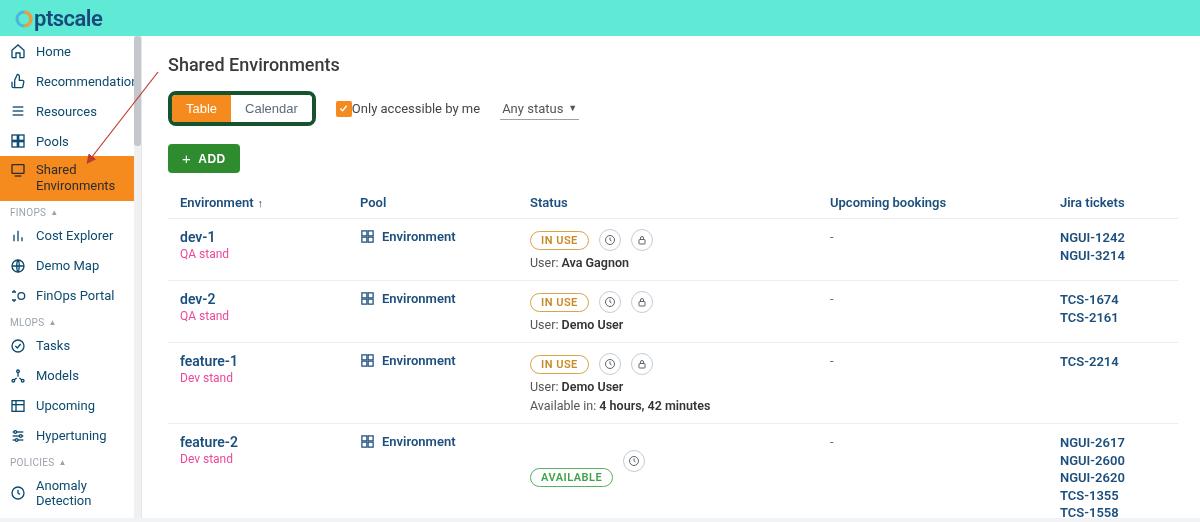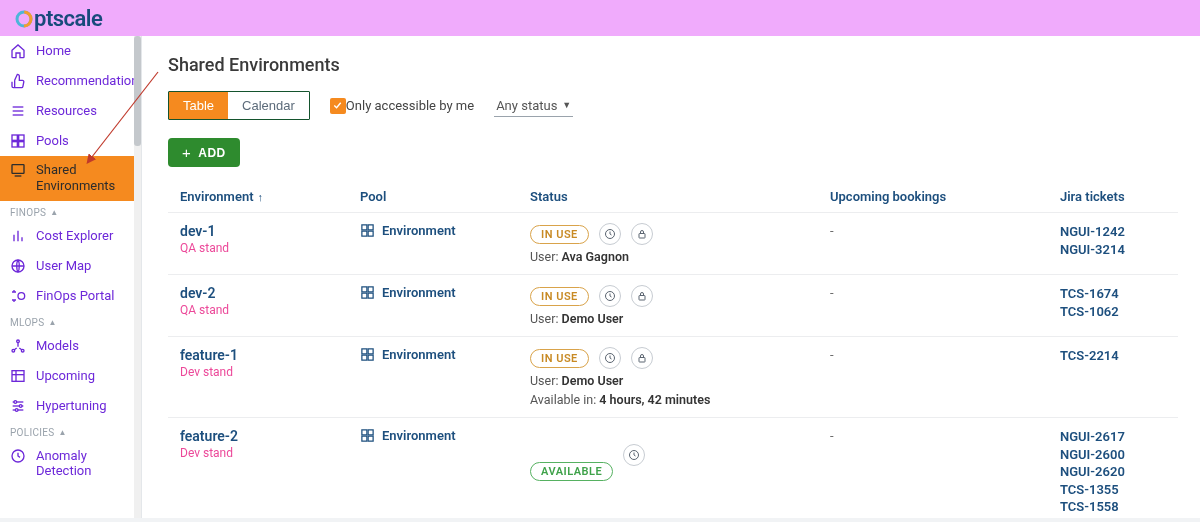--- a/index.html
+++ b/index.html
@@ -1,43 +1,43 @@
 <!DOCTYPE html>
 <html><head>
 <meta charset="utf-8">
 <style>
   * { box-sizing: border-box; margin: 0; padding: 0; }
   html, body { width: 1200px; height: 522px; overflow: hidden; }
   body { font-family: -apple-system, BlinkMacSystemFont, "Segoe UI", Roboto, sans-serif; font-size: 13px; color: #3d3d3d; background: #f1f3f5; }
 
   
-  .topbar { height: 36px; background: #f0abfc; display: flex; align-items: center; padding: 16px 14px; }
+  .topbar { height: 36px; background: #5eead4; display: flex; align-items: center; padding: 16px 14px; }
   .logo { font-size: 22px; font-weight: 600; letter-spacing: -0.5px; color: #184a7b; }
   .logo svg { vertical-align: -3px; }
 
   
   .layout { display: flex; height: 482px; }
   .sidebar { width: 142px; background: #fff; border-right: 1px solid #e4e7ea; overflow: hidden; position: relative; flex-shrink: 0; }
-  .sb-item { display: flex; align-items: flex-start; gap: 10px; padding: 7px 10px; color: #6d28d9; cursor: pointer; font-size: 13px; }
+  .sb-item { display: flex; align-items: center; gap: 10px; padding: 7px 10px; color: #0c4a6e; cursor: pointer; font-size: 13px; }
   .sb-item.tall { align-items: flex-start; padding-top: 6px; padding-bottom: 6px; line-height: 1.25;}
   .sb-item.active { background: #f58a1f; color: #2c2c2c; }
   .sb-item .ic { width: 16px; height: 16px; flex-shrink: 0; display: inline-flex; align-items: center; justify-content: center; }
   .sb-item .ic svg { width: 16px; height: 16px; }
   .sb-group { font-size: 10px; color: #9aa3ac; padding: 6px 10px 3px; letter-spacing: 0.3px; display:flex; align-items:center; gap:4px;}
   .sb-group .caret { font-size: 8px; }
   .sb-scroll { position:absolute; right:0; top:0; bottom:0; width:7px; background:#f0f0f0;}
   .sb-thumb { position:absolute; right:0; top:0; width:7px; height:110px; background:#c4c8cc; border-radius:3px;}
 
   
   .main { flex: 1; background: #fff; padding: 18px 22px 10px 26px; position: relative; overflow: hidden; }
   h1.page-title { font-size: 18px; font-weight: 500; color: #3a3a3a; margin-bottom: 16px; }
 
   
   .controls { display: flex; align-items: center; gap: 20px; margin-bottom: 18px; }
-  .seg { display: inline-flex; border: 1px solid #14532d; border-radius: 1px; overflow: hidden; }
+  .seg { display: inline-flex; border: 4px solid #14532d; border-radius: 8px; overflow: hidden; }
   .seg button { border: none; background: #fff; padding: 6px 14px; font-size: 13px; color: #5c6b7a; cursor: pointer; }
   .seg button.active { background: #f58a1f; color: #fff; }
   .chk-wrap { display: flex; align-items: center; font-size: 13px; color: #444; }
   .chk { width: 16px; height: 16px; background: #f58a1f; border-radius: 2px; display: inline-flex; align-items: center; justify-content: center; }
   .chk svg { width: 11px; height: 11px; }
   .status-filter { font-size: 13px; color: #555; border-bottom: 1px solid #9aa3ac; padding: 3px 2px; display: inline-flex; align-items: center; gap: 5px; }
   .status-filter .tri { font-size: 9px; color: #555; }
 
   .add-btn { background: #2e8b2e; color: #fff; border: none; border-radius: 4px; padding: 7px 14px; font-size: 12px; font-weight: 600; letter-spacing: 0.5px; display: inline-flex; align-items: center; gap: 7px; cursor: pointer; margin-bottom: 14px;}
   .add-btn .plus { font-size: 15px; line-height: 1; font-weight: 400; }
@@ -148,36 +148,45 @@
         </span>
       <span>Cost Explorer</span>
     </div>
     <div class="sb-item">
       <span class="ic">
           <svg viewBox="0 0 24 24" fill="none" stroke="currentColor" stroke-width="2">
             <circle cx="12" cy="12" r="9"></circle>
             <path d="M3 12h18M12 3c2.5 3 2.5 15 0 18M12 3c-2.5 3-2.5 15 0 18"></path>
           </svg>
         </span>
-      <span>User Map</span>
+      <span>Demo Map</span>
     </div>
     <div class="sb-item">
       <span class="ic">
           <svg viewBox="0 0 24 24" fill="none" stroke="currentColor" stroke-width="2">
             <path d="M6 3v4M6 17v4M3 6h6M3 18h6"></path>
             <circle cx="17" cy="12" r="5"></circle>
           </svg>
         </span>
       <span>FinOps Portal</span>
     </div>
 
     <div class="sb-group">
         <span>MLOPS</span>
         <span class="caret">▲</span>
       </div>
+    <div class="sb-item">
+      <span class="ic">
+          <svg viewBox="0 0 24 24" fill="none" stroke="currentColor" stroke-width="2">
+            <circle cx="12" cy="12" r="9"></circle>
+            <path d="M8 12l3 3 5-6"></path>
+          </svg>
+        </span>
+      <span>Tasks</span>
+    </div>
     <div class="sb-item">
       <span class="ic">
           <svg viewBox="0 0 24 24" fill="none" stroke="currentColor" stroke-width="2">
             <circle cx="12" cy="5" r="2"></circle>
             <circle cx="5" cy="19" r="2"></circle>
             <circle cx="19" cy="19" r="2"></circle>
             <path d="M12 7v6M10 15l-4 3M14 15l4 3"></path>
           </svg>
         </span>
       <span>Models</span>
@@ -336,21 +345,21 @@
                     <rect x="6" y="11" width="12" height="9" rx="1"></rect>
                     <path d="M9 11V8a3 3 0 016 0v3"></path>
                   </svg>
                 </span>
               </div>
               <div class="status-line">User: <b>Demo User</b></div>
             </td>
             <td class="book-col">-</td>
             <td class="jira-col">
               <a href="#">TCS-1674</a>
-              <a href="#">TCS-1062</a>
+              <a href="#">TCS-2161</a>
             </td>
           </tr>
           <tr>
             <td class="env-col">
               <div class="env-name">feature-1</div>
               <div class="env-sub">Dev stand</div>
             </td>
             <td class="pool-col"><span class="pool-link">
                 <span class="pool-ic"><svg viewBox="0 0 24 24" fill="none" stroke="#1d4f7e" stroke-width="2">
                     <rect x="3" y="3" width="8" height="8"></rect>

